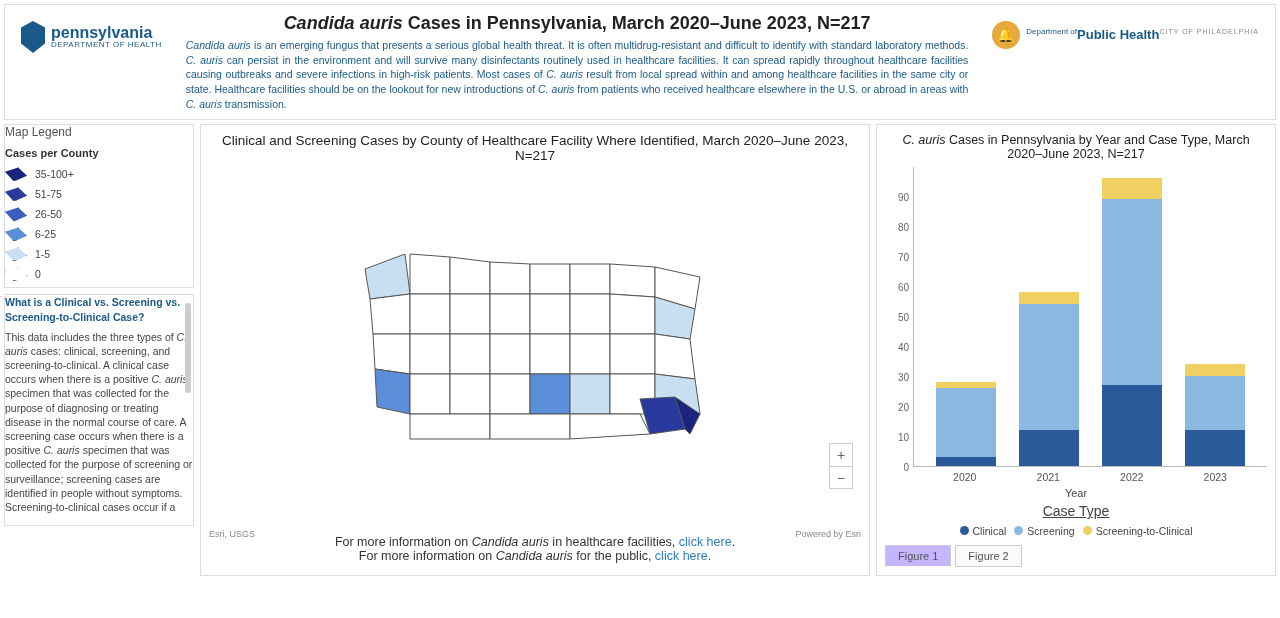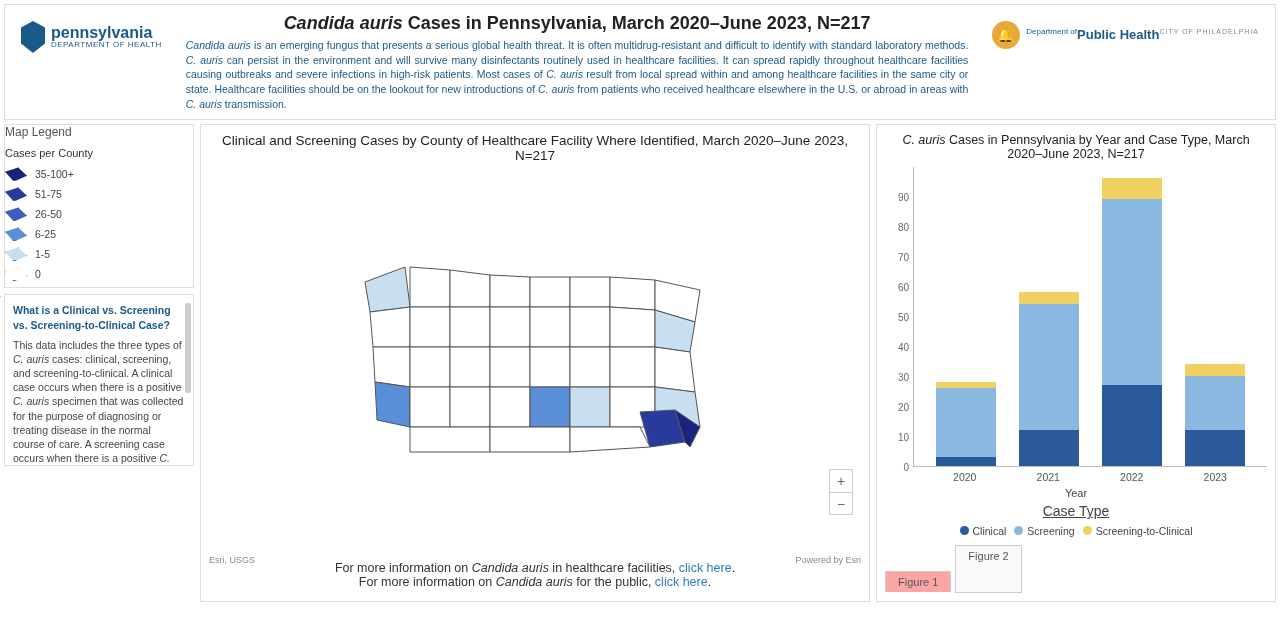--- a/index.html
+++ b/index.html
@@ -21,25 +21,25 @@
   .ph-logo-text .l1 { font-size: 8px; color: #1a5a8a; }
   .ph-logo-text .l2 { font-size: 13px; font-weight: bold; color: #1a5a8a; }
   .ph-logo-text .l3 { font-size: 7px; color: #888; letter-spacing: 1px; }
 
   .content { display: grid; grid-template-columns: 190px 1fr 400px; gap: 6px; margin: 4px; }
   .panel { border: 1px solid #ddd; background: #fff; }
   .left-col { display: flex; flex-direction: column; gap: 6px; }
 
   .legend-panel { }
   .legend-title { font-size: 12px; color: #555; margin-bottom: 8px; }
-  .legend-subtitle { font-size: 11px; font-weight: normal; margin-bottom: 8px; }
+  .legend-subtitle { font-size: 11px; font-weight: bold; margin-bottom: 8px; }
   .legend-item { display: flex; align-items: center; gap: 8px; margin: 6px 0; font-size: 10.5px; color: #444; }
   .legend-swatch { width: 22px; height: 14px; border: 1px solid #666; clip-path: polygon(0 30%, 60% 0, 100% 60%, 40% 100%); }
 
-  .info-panel { padding: 8px; font-size: 10.5px; color: #444; line-height: 1.35; position: relative; height: 172px; overflow: hidden; }
+  .info-panel { font-size: 10.5px; color: #444; line-height: 1.35; position: relative; height: 232px; overflow: hidden; }
   .info-title { color: #1a5a8a; font-weight: 600; margin-bottom: 6px; }
   .info-panel .scrollbar { position: absolute; right: 2px; top: 8px; width: 6px; height: 90px; background: #ccc; border-radius: 3px; }
 
   .map-panel { position: relative; padding: 8px; display: flex; flex-direction: column; }
   .map-title { text-align: center; font-size: 13.5px; color: #222; margin-bottom: 4px; }
   .map-area { flex: 1; position: relative; display: flex; align-items: center; justify-content: center; min-height: 340px; }
   .map-svg { width: 360px; height: 220px; }
   .zoom-ctrl { position: absolute; right: 8px; bottom: 42px; border: 1px solid #ccc; background: #fff; display: flex; flex-direction: column; }
   .zoom-btn { width: 22px; height: 22px; display: flex; align-items: center; justify-content: center; font-size: 14px; color: #666; cursor: pointer; }
   .zoom-btn + .zoom-btn { border-top: 1px solid #ccc; }
@@ -60,21 +60,21 @@
   .seg.screening { background: #8ab8e0; }
   .seg.stc { background: #f0d060; }
   .x-labels { display: flex; justify-content: space-around; margin-left: 28px; padding: 4px 10px 0; font-size: 10.5px; color: #555; }
   .axis-label { text-align: center; font-size: 11px; color: #444; margin-top: 4px; }
   .legend-row { display: flex; justify-content: center; gap: 8px; margin-top: 6px; font-size: 10.5px; color: #444; align-items: center; }
   .legend-row .dot { width: 9px; height: 9px; border-radius: 50%; display: inline-block; margin-right: 4px; }
   .legend-type-label { text-align: center; font-size: 14px; color: #444; margin-top: 4px; text-decoration: underline; }
 
   .tabs { display: flex; gap: 4px; margin-top: 8px; }
   .tab { border: 1px solid #ccc; padding: 4px 12px; font-size: 11px; color: #555; cursor: pointer; background: #fafafa; }
-  .tab.active { background: #fca5a5; border-bottom-color: #fff; margin-top: 26px; }
+  .tab.active { background: #c4b5fd; border-bottom-color: #fff; }
   .expand-hint { position: absolute; left: -4px; top: 290px; width: 10px; height: 10px; color: #888; font-size: 10px; }
 </style>
 </head>
 <body>
 
 <div class="expand-hint">▸</div>
 
 <div class="header panel">
   <div class="header-logo-left pa-logo">
     <div class="pa-logo-icon"></div>

